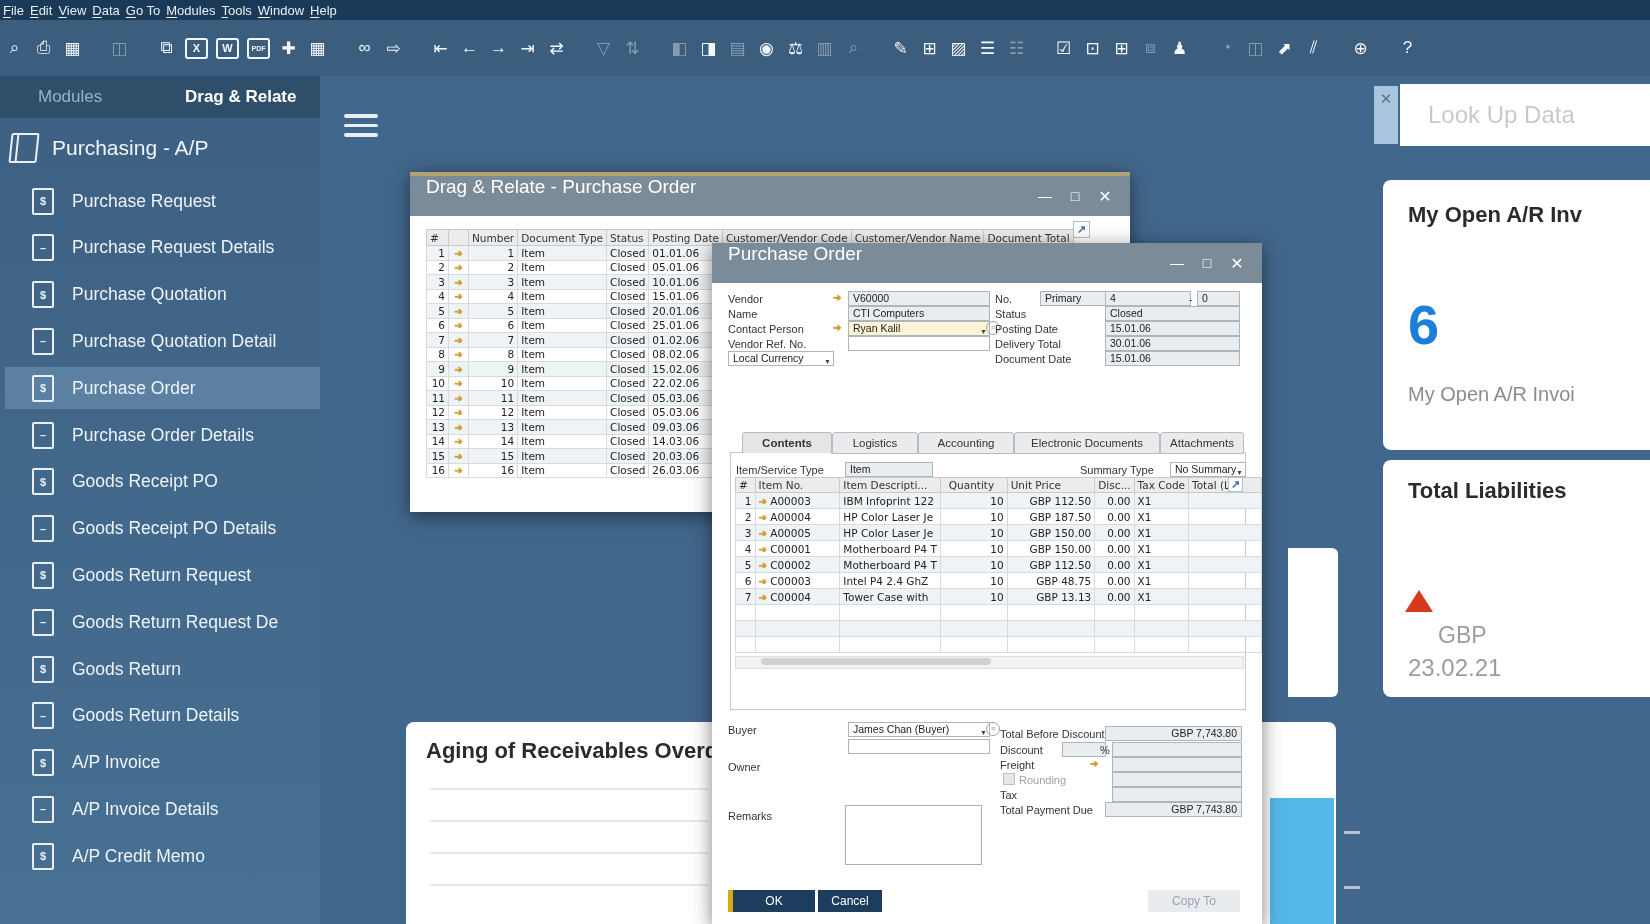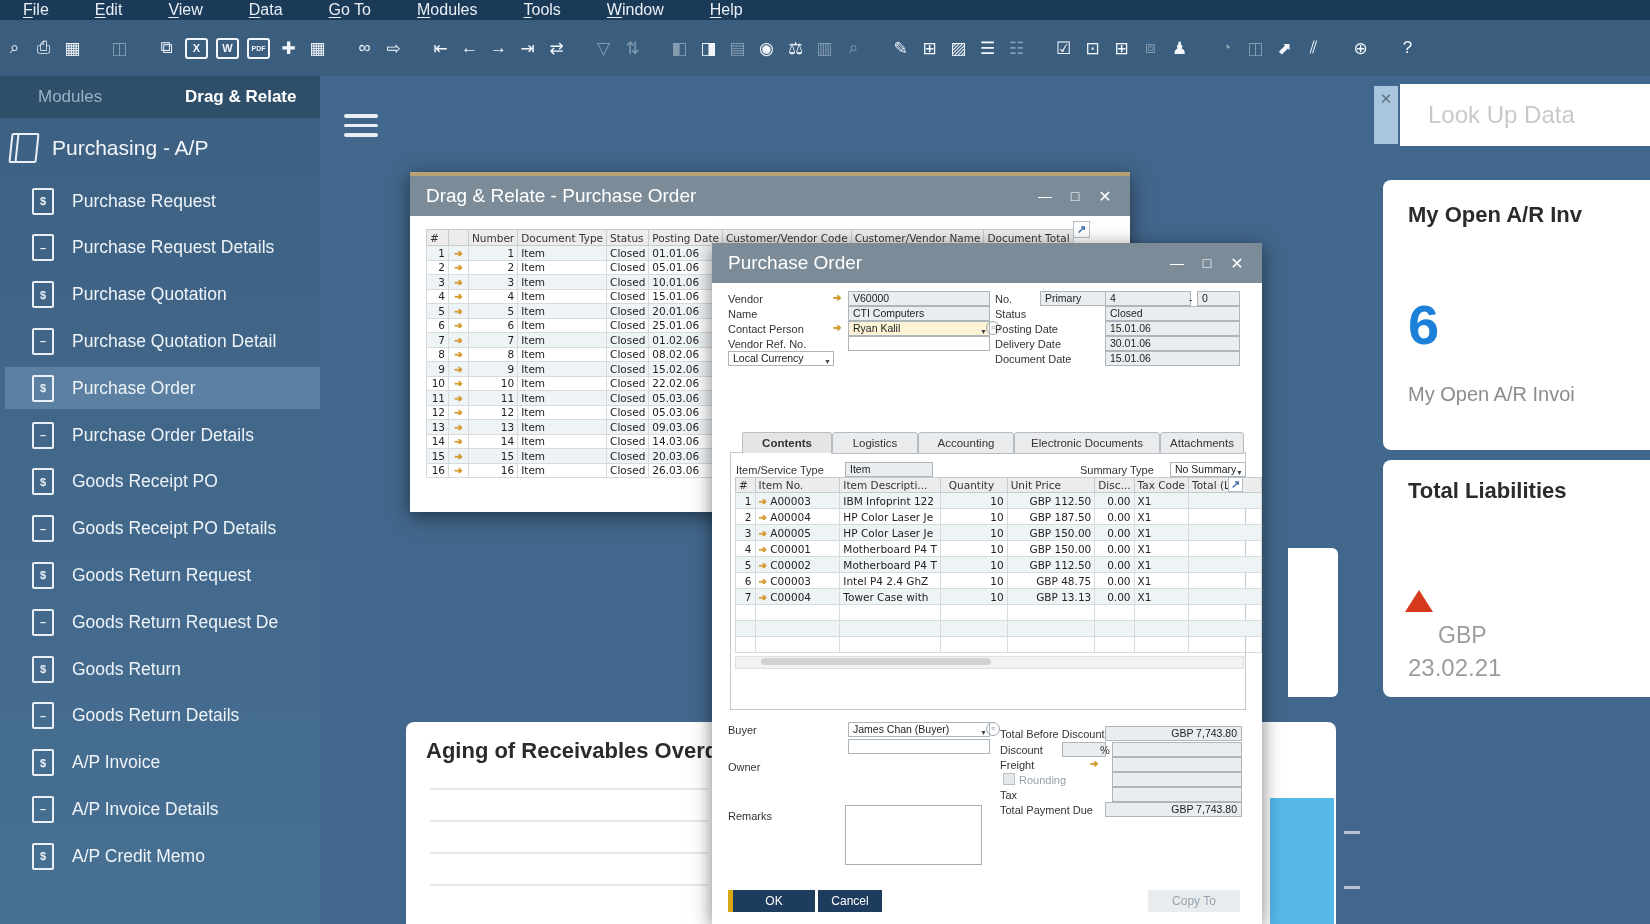--- a/index.html
+++ b/index.html
@@ -1,20 +1,20 @@
 <!DOCTYPE html>
 <html><head>
 <meta charset="utf-8">
 <style>
   html,body{margin:0;padding:0;background:#2c4a66;}
   #screen{position:relative;width:1650px;height:924px;overflow:hidden;background:#42678c;
     font-family:"Liberation Sans",sans-serif;-webkit-font-smoothing:antialiased;}
   
   #menubar{position:absolute;left:0;top:0;width:100%;height:20px;background:#1b3a58;display:flex;align-items:center;z-index:40;}
-  #menubar .mitem{color:#e9eff5;font-size:16px;padding:0 23px;cursor:default;white-space:nowrap;}
+  #menubar .mitem{color:#e9eff5;font-size:13px;padding:0 3px;cursor:default;white-space:nowrap;}
   #menubar .mitem u{text-underline-offset:2px;}
   #apptitle{position:absolute;left:50%;margin-left:47px;transform:translateX(-50%);color:#fff;
     font-size:13px;font-weight:bold;text-decoration:underline;white-space:nowrap;}
   
   #toolbar{position:absolute;left:0;top:20px;width:100%;height:56px;background:#3c5e7e;display:flex;align-items:center;z-index:39;}
   .tbgroup{display:flex;align-items:center;margin-right:18px;}
   .tbicon{width:27px;height:26px;display:flex;align-items:center;justify-content:center;color:#f2f6fa;
     font-size:17px;margin:0 1px;cursor:pointer;}
   .tbicon.boxed{font-size:11px;font-weight:bold;border:2px solid #f2f6fa;width:19px;height:17px;border-radius:3px;margin:0 4px;}
   .tbicon.pdf{font-size:7px;letter-spacing:0;}
@@ -31,21 +31,21 @@
   #sideitems{position:absolute;left:0;top:104px;right:0;bottom:0;}
   .sitem{position:absolute;left:5px;right:0;height:42px;display:flex;align-items:center;cursor:pointer;color:#eef3f8;}
   .sitem.selected{background:#5b80a2;box-shadow:inset 0 1px 0 #79a The0;}
   .sitem .dicon{width:18px;height:23px;border:2px solid #e9eff5;border-radius:2px;margin-left:27px;margin-right:18px;
     display:flex;align-items:center;justify-content:center;font-size:11px;font-weight:bold;color:#e9eff5;flex:none;}
   .sitem .ilabel{font-size:17.5px;white-space:nowrap;overflow:hidden;}
   #hamburger{position:absolute;left:344px;top:114px;width:34px;height:26px;cursor:pointer;z-index:5;}
   #hamburger span{display:block;height:3.5px;background:#e8eef4;border-radius:2px;margin-bottom:6px;}
   
   .win{position:absolute;background:#fff;box-shadow:0 4px 18px rgba(0,0,0,.5);}
-  .titlebar{position:absolute;left:0;top:0;right:0;height:40px;background:#7b8b98;display:flex;align-items:center;}
+  .titlebar{position:absolute;left:0;top:0;right:0;height:40px;background:#7b8b98;display:flex;}
   .titlebar .wtitle{color:#fff;font-size:19px;margin-left:16px;font-weight:400;white-space:nowrap;}
   .winbtns{position:absolute;right:10px;top:0;height:40px;display:flex;align-items:center;}
   .winbtn{color:#fff;font-size:14px;width:30px;text-align:center;cursor:pointer;}
   
   table.grid{border-collapse:collapse;table-layout:fixed;font-family:"DejaVu Sans","Liberation Sans",sans-serif;}
   table.grid th{background:#ececec;border:1px solid #c6cbd0;font-weight:normal;font-size:10.5px;color:#333;
     padding:0 3px;white-space:nowrap;overflow:hidden;text-align:left;}
   table.grid td{border:1px solid #d7dbde;font-size:10.5px;color:#222;padding:0 3px;white-space:nowrap;overflow:hidden;}
   table.grid tr:nth-child(even) td{background:#eef3f6;}
   .cell-r{text-align:right;}
@@ -542,21 +542,21 @@
       <span class="field" style="left:393px;top:8px;width:76px;">4</span>
       <span class="lbl" style="left:477px;top:10px;">-</span>
       <span class="field" style="left:485px;top:8px;width:33px;">0</span>
 
       <span class="lbl" style="left:283px;top:25px;">Status</span>
       <span class="field" style="left:393px;top:23px;width:125px;">Closed</span>
 
       <span class="lbl" style="left:283px;top:40px;">Posting Date</span>
       <span class="field" style="left:393px;top:38px;width:125px;">15.01.06</span>
 
-      <span class="lbl" style="left:283px;top:55px;">Delivery Date</span>
+      <span class="lbl" style="left:283px;top:55px;">Delivery Total</span>
       <span class="field" style="left:393px;top:53px;width:125px;">30.01.06</span>
 
       <span class="lbl" style="left:283px;top:70px;">Document Date</span>
       <span class="field" style="left:393px;top:68px;width:125px;">15.01.06</span>
 
       <div style="position:absolute;left:18px;top:169px;width:514px;height:256px;border:1px solid #c3c9cd;"></div>
       <div id="po-tabs"></div>
 
       <span class="lbl" style="left:24px;top:181px;">Item/Service Type</span>
       <span class="field" style="left:133px;top:179px;width:78px;">Item</span>

